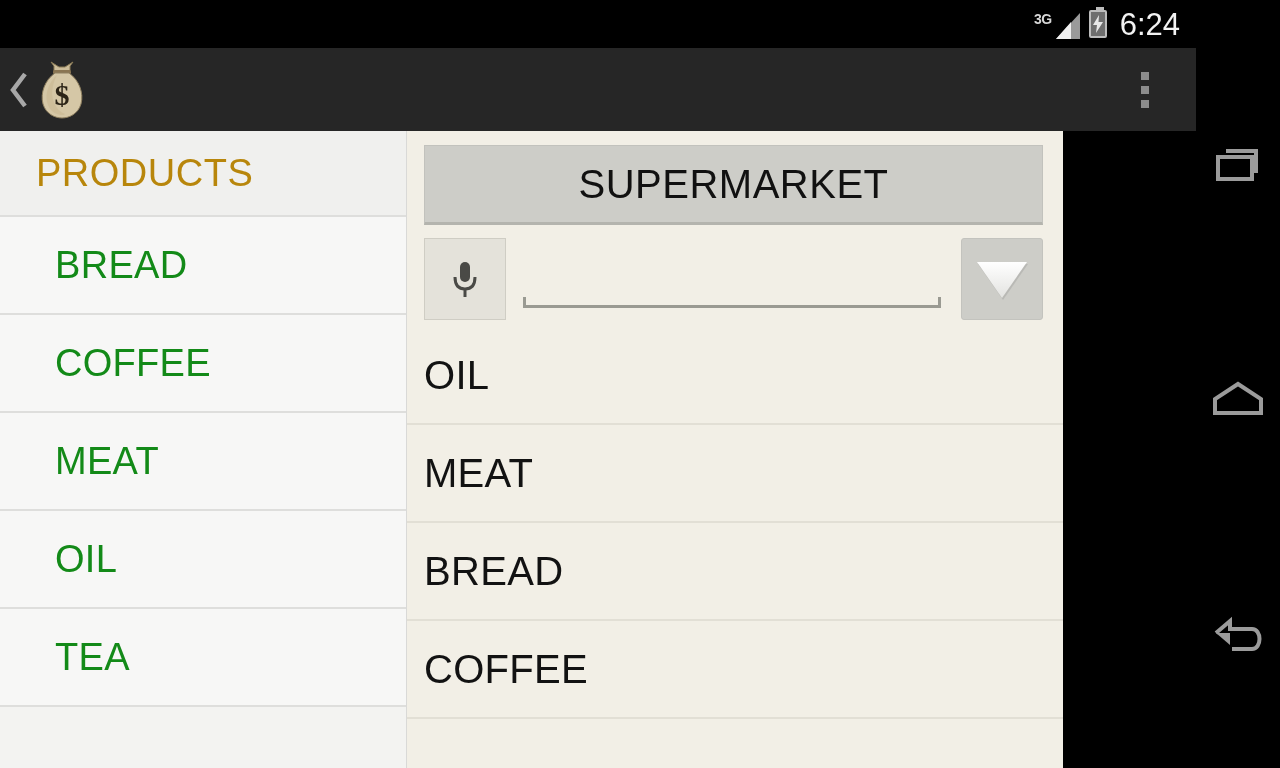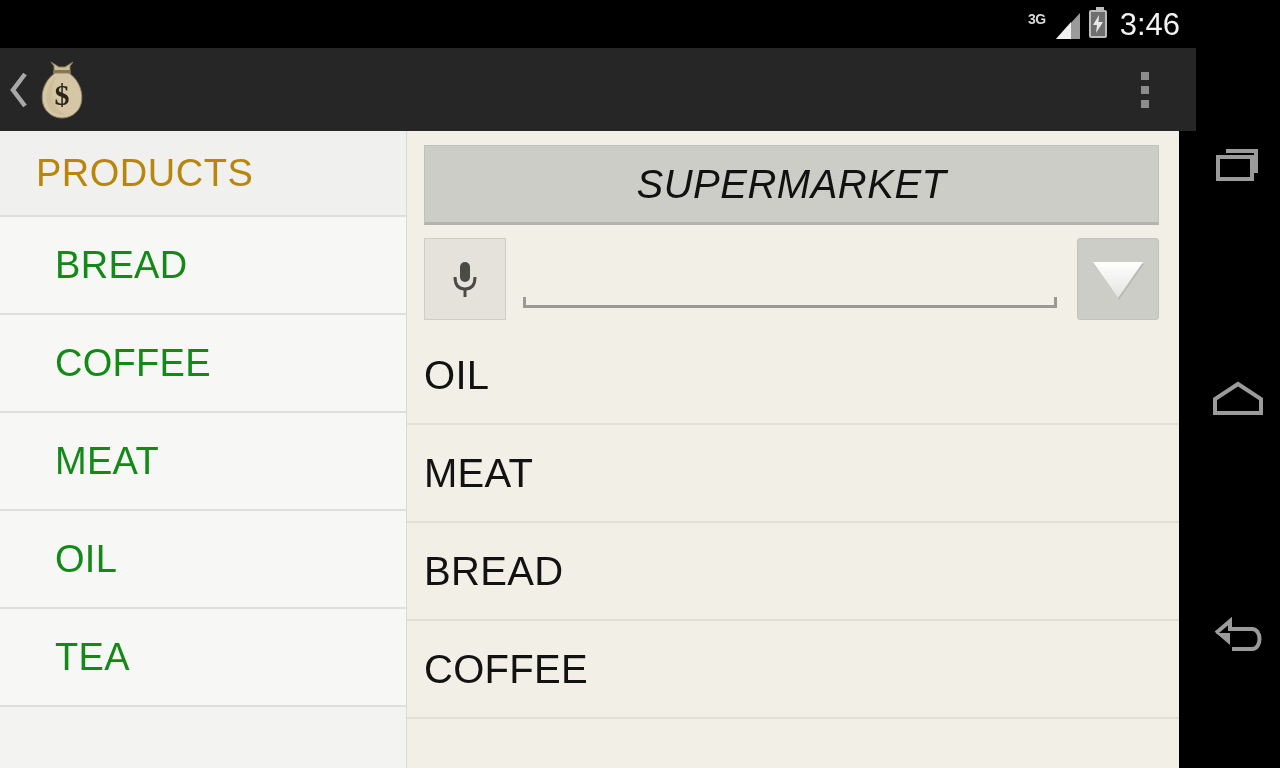--- a/index.html
+++ b/index.html
@@ -36,21 +36,21 @@
     box-sizing: border-box;
   }
   .sb-right {
     display: flex;
     align-items: center;
     gap: 9px;
   }
   .sig-wrap {
     display: flex;
     align-items: flex-end;
-    gap: 8px;
+    gap: 2px;
     height: 30px;
   }
   .sig-label {
     color: #d8d8d8;
     font-size: 14px;
     font-weight: bold;
     line-height: 1;
     margin-bottom: 13px;
     letter-spacing: -0.5px;
   }
@@ -155,21 +155,21 @@
     display: block;
     width: 8px;
     height: 8px;
     background: #8c8c8c;
   }
 
   
   .content {
     position: absolute;
     left: 0; top: 131px;
-    width: 1179px;
+    width: 1063px;
     height: 637px;
     display: flex;
     background: #0c4a6e;
     overflow: hidden;
   }
 
   
   .sidebar {
     width: 407px;
     height: 100%;
@@ -220,21 +220,20 @@
   .shop-btn {
     margin: 14px 20px 0 17px;
     height: 80px;
     background: #cdcdc8;
     border: 1px solid #c2c2bd;
     border-bottom: 3px solid #b4b4ae;
     display: flex;
     align-items: center;
     justify-content: center;
     box-sizing: border-box;
-    font-style: italic;
   }
   .shop-btn-text {
     font-size: 40px;
     color: #111;
     letter-spacing: 0.5px;
   }
 
   .input-row {
     margin: 11px 20px 0 17px;
     height: 86px;
@@ -351,21 +350,21 @@
         <span class="sig-bars">
           <span class="tri"></span>
           <span class="tri2"></span>
         </span>
       </div>
       <div class="batt">
         <svg class="bolt" viewBox="0 0 10 18">
           <polygon points="6,0 0,10 4,10 3,18 10,7 5.5,7" fill="#e8e8e8"></polygon>
         </svg>
       </div>
-      <span class="sb-time">3:46</span>
+      <span class="sb-time">6:24</span>
     </div>
   </div>
 
   <div class="actionbar">
     <div class="ab-back">
       <svg width="22" height="40" viewBox="0 0 22 40">
         <polyline points="17,4 5,20 17,36" fill="none" stroke="#a8a8a8" stroke-width="4.5" stroke-linecap="butt" stroke-linejoin="miter"></polyline>
       </svg>
     </div>
     <div class="ab-icon">

